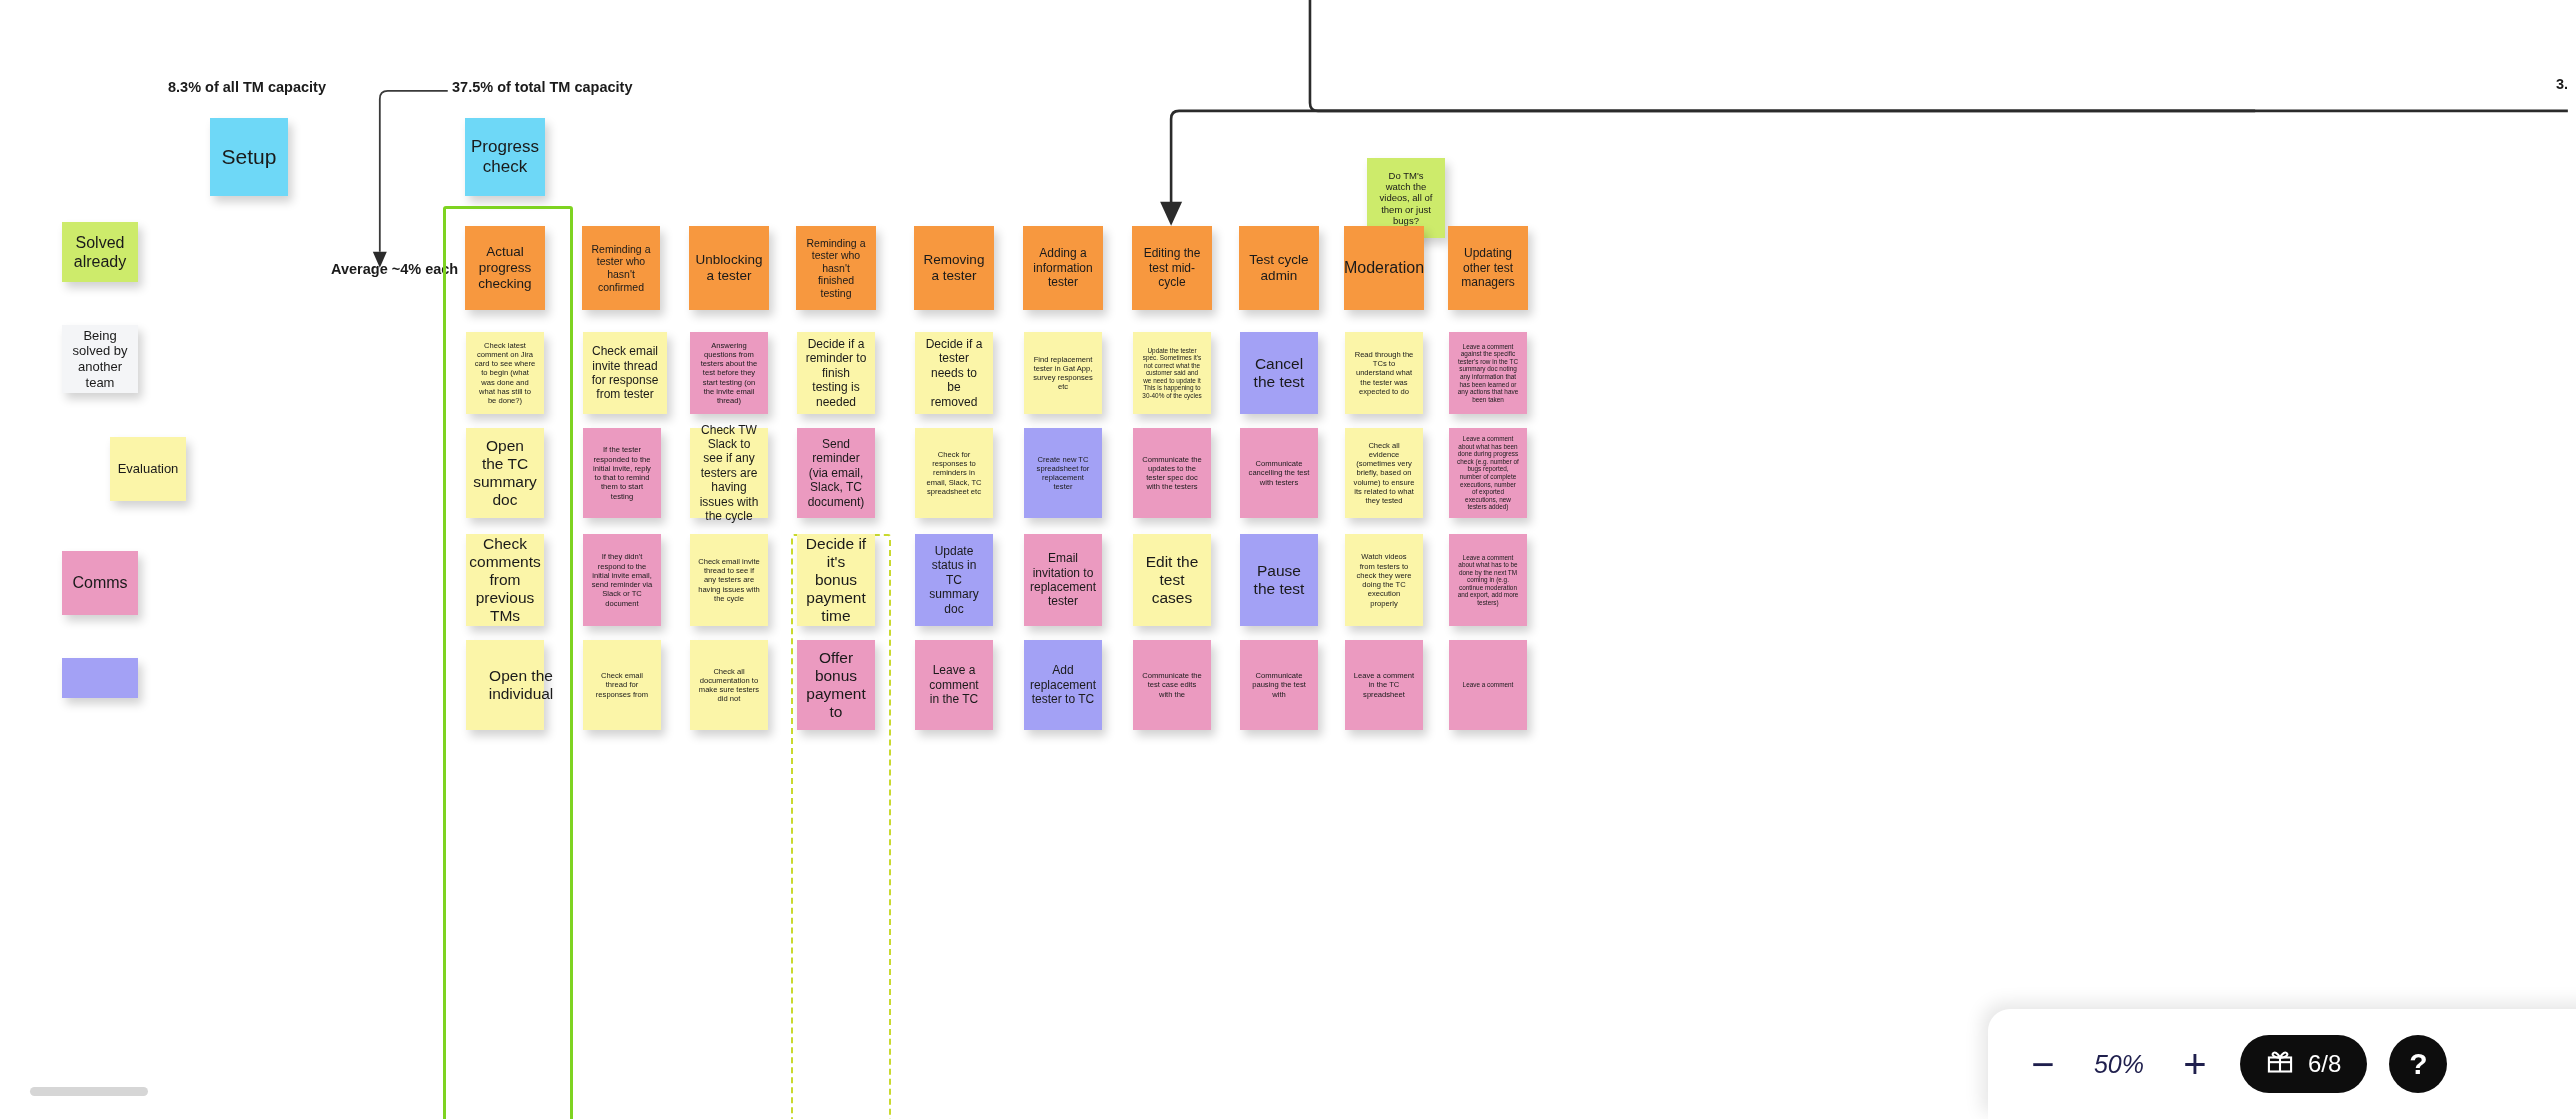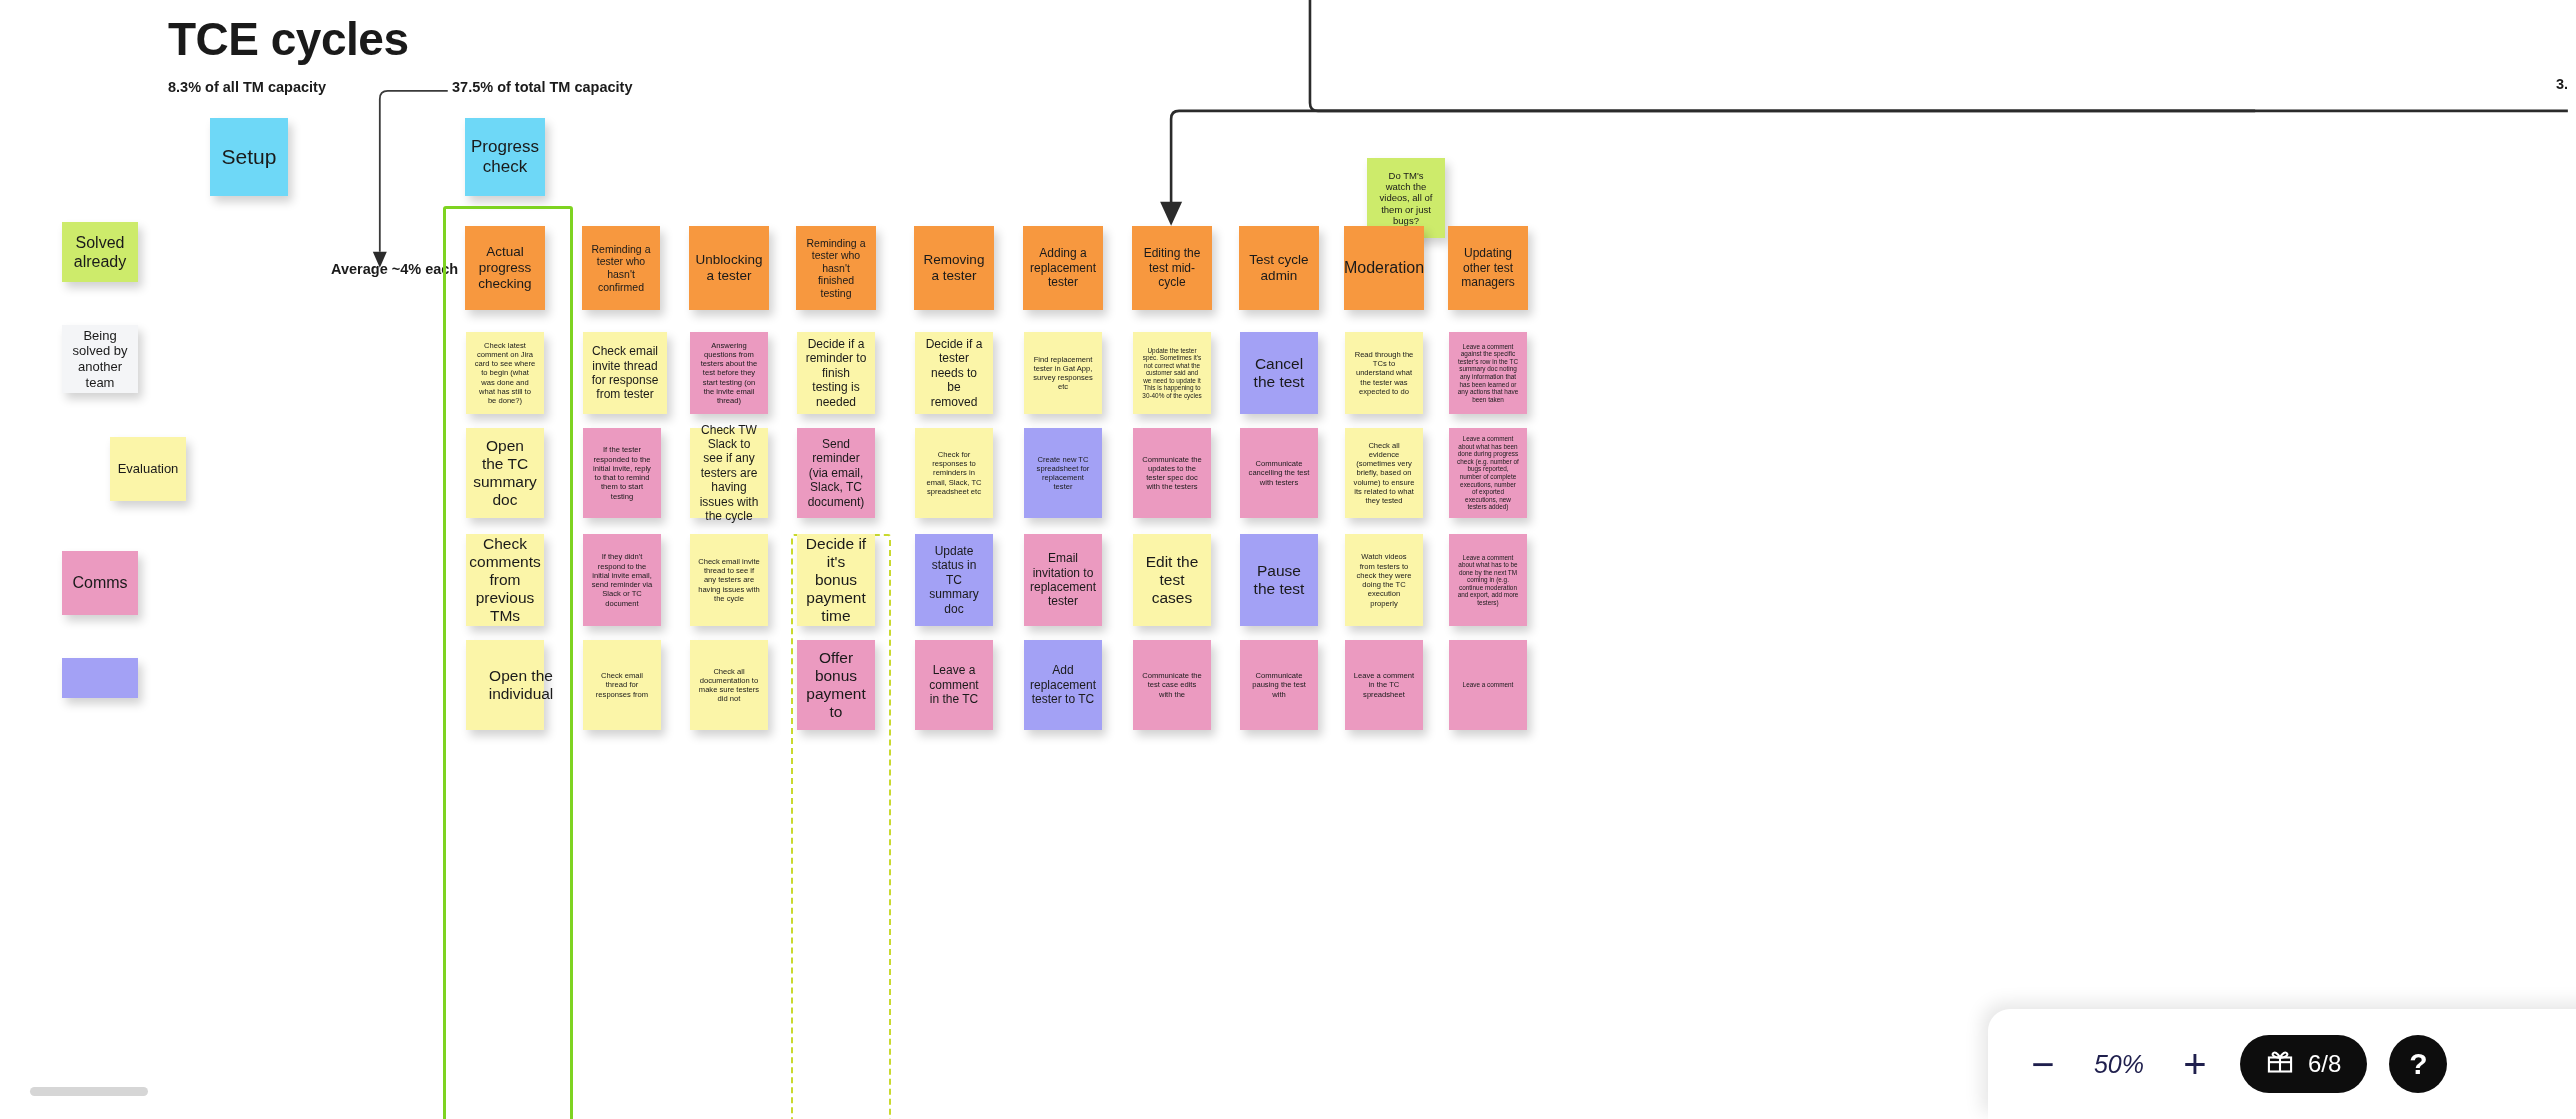--- a/index.html
+++ b/index.html
@@ -171,21 +171,20 @@
   <svg id="connectors" viewBox="0 0 2578 1120" xmlns="http://www.w3.org/2000/svg">
 
     <path d="M 448 91 L 388 91 Q 380 91 380 99 L 380 252" fill="none" stroke="#3a3a3a" stroke-width="1.8"></path>
     <polygon points="380,268 373,252 387,252" fill="#2b2b2b"></polygon>
 
     <path d="M 1311 -20 L 1311 103 Q 1311 111 1319 111 L 2570 111" fill="none" stroke="#2b2b2b" stroke-width="2.6"></path>
     <path d="M 2257 111 L 1180 111 Q 1172 111 1172 119 L 1172 206" fill="none" stroke="#2b2b2b" stroke-width="2.6"></path>
     <polygon points="1172,226 1161,202 1183,202" fill="#2b2b2b"></polygon>
   </svg>
 
-  <div id="page-title">TCE cycles</div>
 
   <div class="annot" style="left:168px; top:79px;">8.3% of all TM capacity</div>
   <div class="annot" style="left:452px; top:79px;">37.5% of total TM capacity</div>
   <div class="annot" style="left:331px; top:261px;">Average ~4% each</div>
   <div class="annot" style="left:2556px; top:76px;">3.</div>
 
   <div class="note cyan" style="left:210px; top:118px; width:78px; height:78px; font-size:21px;">Setup</div>
   <div class="note cyan" style="left:465px; top:118px; width:80px; height:78px; font-size:17px;">Progress
 check</div>
 
@@ -220,21 +219,21 @@
       <div class="note orange" style="left:796px; top:226px; width:80px; height:84px; font-size:10.5px;">Reminding a tester who hasn't finished testing</div>
       <div class="note yellow" style="left:797px; top:332px; width:78px; height:82px; font-size:12px; line-height:1.2;">Decide if a reminder to finish testing is needed</div>
       <div class="note pink" style="left:797px; top:428px; width:78px; height:90px; font-size:12px; line-height:1.2;">Send reminder (via email, Slack, TC document)</div>
       <div class="note yellow" style="left:797px; top:534px; width:78px; height:92px; font-size:15.5px; line-height:1.15;">Decide if it's bonus payment time</div>
       <div class="note pink" style="left:797px; top:640px; width:78px; height:90px; font-size:15.5px; line-height:1.15;">Offer bonus payment to</div>
       <div class="note orange" style="left:914px; top:226px; width:80px; height:84px; font-size:13.5px;">Removing a tester</div>
       <div class="note yellow" style="left:915px; top:332px; width:78px; height:82px; font-size:12px; line-height:1.2;">Decide if a tester needs to be removed</div>
       <div class="note yellow" style="left:915px; top:428px; width:78px; height:90px; font-size:7.6px; line-height:1.22;">Check for responses to reminders in email, Slack, TC spreadsheet etc</div>
       <div class="note purple" style="left:915px; top:534px; width:78px; height:92px; font-size:12px; line-height:1.2;">Update status in TC summary doc</div>
       <div class="note pink" style="left:915px; top:640px; width:78px; height:90px; font-size:12px; line-height:1.2;">Leave a comment in the TC</div>
-      <div class="note orange" style="left:1023px; top:226px; width:80px; height:84px; font-size:12px;">Adding a replacement tester</div>
+      <div class="note orange" style="left:1023px; top:226px; width:80px; height:84px; font-size:12px;">Adding a information tester</div>
       <div class="note yellow" style="left:1024px; top:332px; width:78px; height:82px; font-size:7.6px; line-height:1.22;">Find replacement tester in Gat App, survey responses etc</div>
       <div class="note purple" style="left:1024px; top:428px; width:78px; height:90px; font-size:7.6px; line-height:1.22;">Create new TC spreadsheet for replacement tester</div>
       <div class="note pink" style="left:1024px; top:534px; width:78px; height:92px; font-size:12px; line-height:1.2;">Email invitation to replacement tester</div>
       <div class="note purple" style="left:1024px; top:640px; width:78px; height:90px; font-size:12px; line-height:1.2;">Add replacement tester to TC</div>
       <div class="note orange" style="left:1132px; top:226px; width:80px; height:84px; font-size:12px;">Editing the test mid-cycle</div>
       <div class="note yellow" style="left:1133px; top:332px; width:78px; height:82px; font-size:6.4px; line-height:1.18;">Update the tester spec. Sometimes it's not correct what the customer said and we need to update it This is happening to 30-40% of the cycles</div>
       <div class="note pink" style="left:1133px; top:428px; width:78px; height:90px; font-size:7.6px; line-height:1.22;">Communicate the updates to the tester spec doc with the testers</div>
       <div class="note yellow" style="left:1133px; top:534px; width:78px; height:92px; font-size:15.5px; line-height:1.15;">Edit the test cases</div>
       <div class="note pink" style="left:1133px; top:640px; width:78px; height:90px; font-size:7.6px; line-height:1.22;">Communicate the test case edits with the</div>
       <div class="note orange" style="left:1239px; top:226px; width:80px; height:84px; font-size:13.5px;">Test cycle admin</div>

